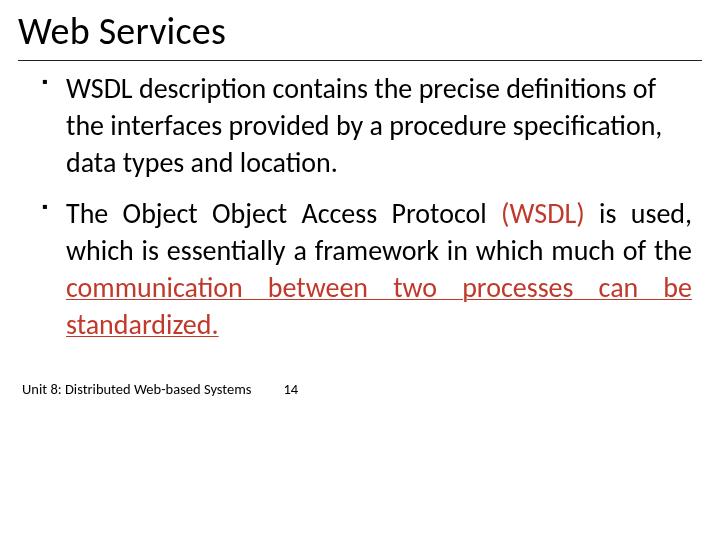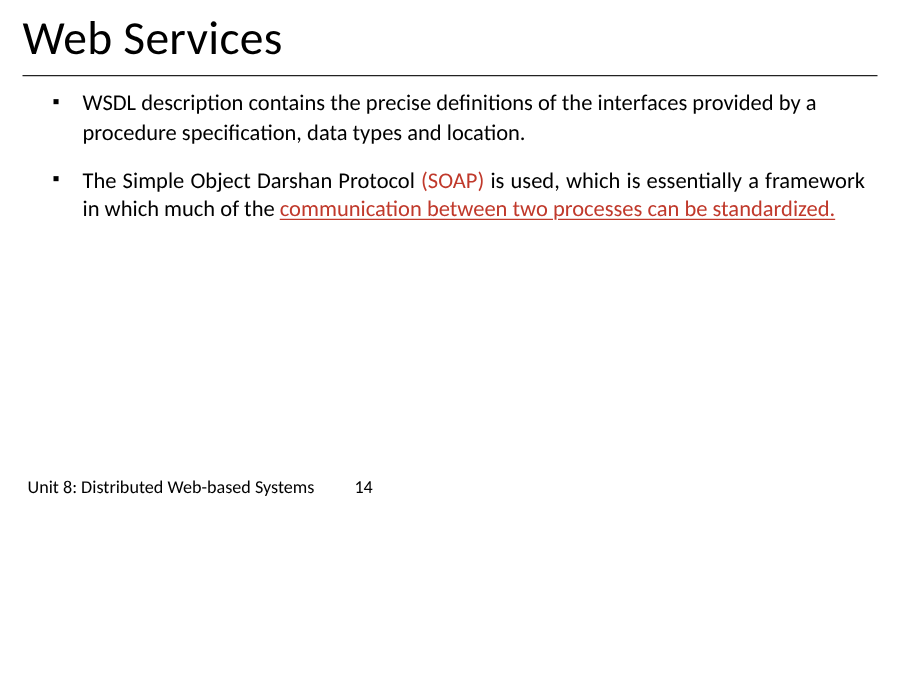--- a/index.html
+++ b/index.html
@@ -3,21 +3,21 @@
 <meta charset="utf-8">
 <style>
   * { margin: 0; padding: 0; box-sizing: border-box; }
   html, body { width: 720px; height: 540px; font-family: Calibri, "Segoe UI", Arial, sans-serif; background: #fff; color: #000; }
   .slide { width: 720px; height: 408px; position: relative; display: flex; flex-direction: column; }
   .title-wrap { padding: 8px 18px 6px 18px; }
   .title { font-size: 38px; font-weight: 400; letter-spacing: 0.2px; }
   .hr { height: 1px; background: #222; margin: 0 18px 10px 18px; }
   .body { padding: 0 28px 0 42px; flex: 1; }
   ul.bullets { list-style: none; }
-  ul.bullets > li { position: relative; padding-left: 24px; font-size: 18px; line-height: 1.32; margin-bottom: 14px; }
+  ul.bullets > li { position: relative; padding-left: 24px; font-size: 28px; line-height: 1.32; margin-bottom: 14px; }
   ul.bullets > li::before { content: "▪"; position: absolute; left: 0; top: 0; font-size: 16px; color: #000; }
   .justify { text-align: justify; text-justify: inter-word; }
   .red { color: #c0392b; }
   .red-line { text-decoration: underline; text-decoration-color: #c0392b; text-decoration-thickness: 1px; text-underline-offset: 2px; }
   .footer { position: absolute; bottom: 10px; left: 0; right: 0; padding: 0 22px; font-size: 14.5px; display: flex; align-items: baseline; }
   .footer .unit { font-weight: 400; }
   .footer .page { margin-left: 32px; }
   .footer .inst { margin-left: 36px; }
 </style>
 </head>
@@ -28,21 +28,21 @@
     <h1 class="title">Web Services</h1>
   </div>
   <div class="hr"></div>
 
   <div class="body">
     <ul class="bullets">
       <li>
         <span>WSDL description contains the precise definitions of the interfaces provided by a procedure specification, data types and location.</span>
       </li>
       <li class="justify">
-        <span>The Simple Object Darshan Protocol </span><span class="red">(SOAP)</span><span> is used, which is essentially a framework in which much of the </span><span class="red red-line">communication between two processes can be standardized.</span>
+        <span>The Object Object Access Protocol </span><span class="red">(WSDL)</span><span> is used, which is essentially a framework in which much of the </span><span class="red red-line">communication between two processes can be standardized.</span>
       </li>
     </ul>
   </div>
 
   <div class="footer">
     <span class="unit">Unit 8: Distributed Web-based Systems</span>
     <span class="page">14</span>
   </div>
 </div>
 

